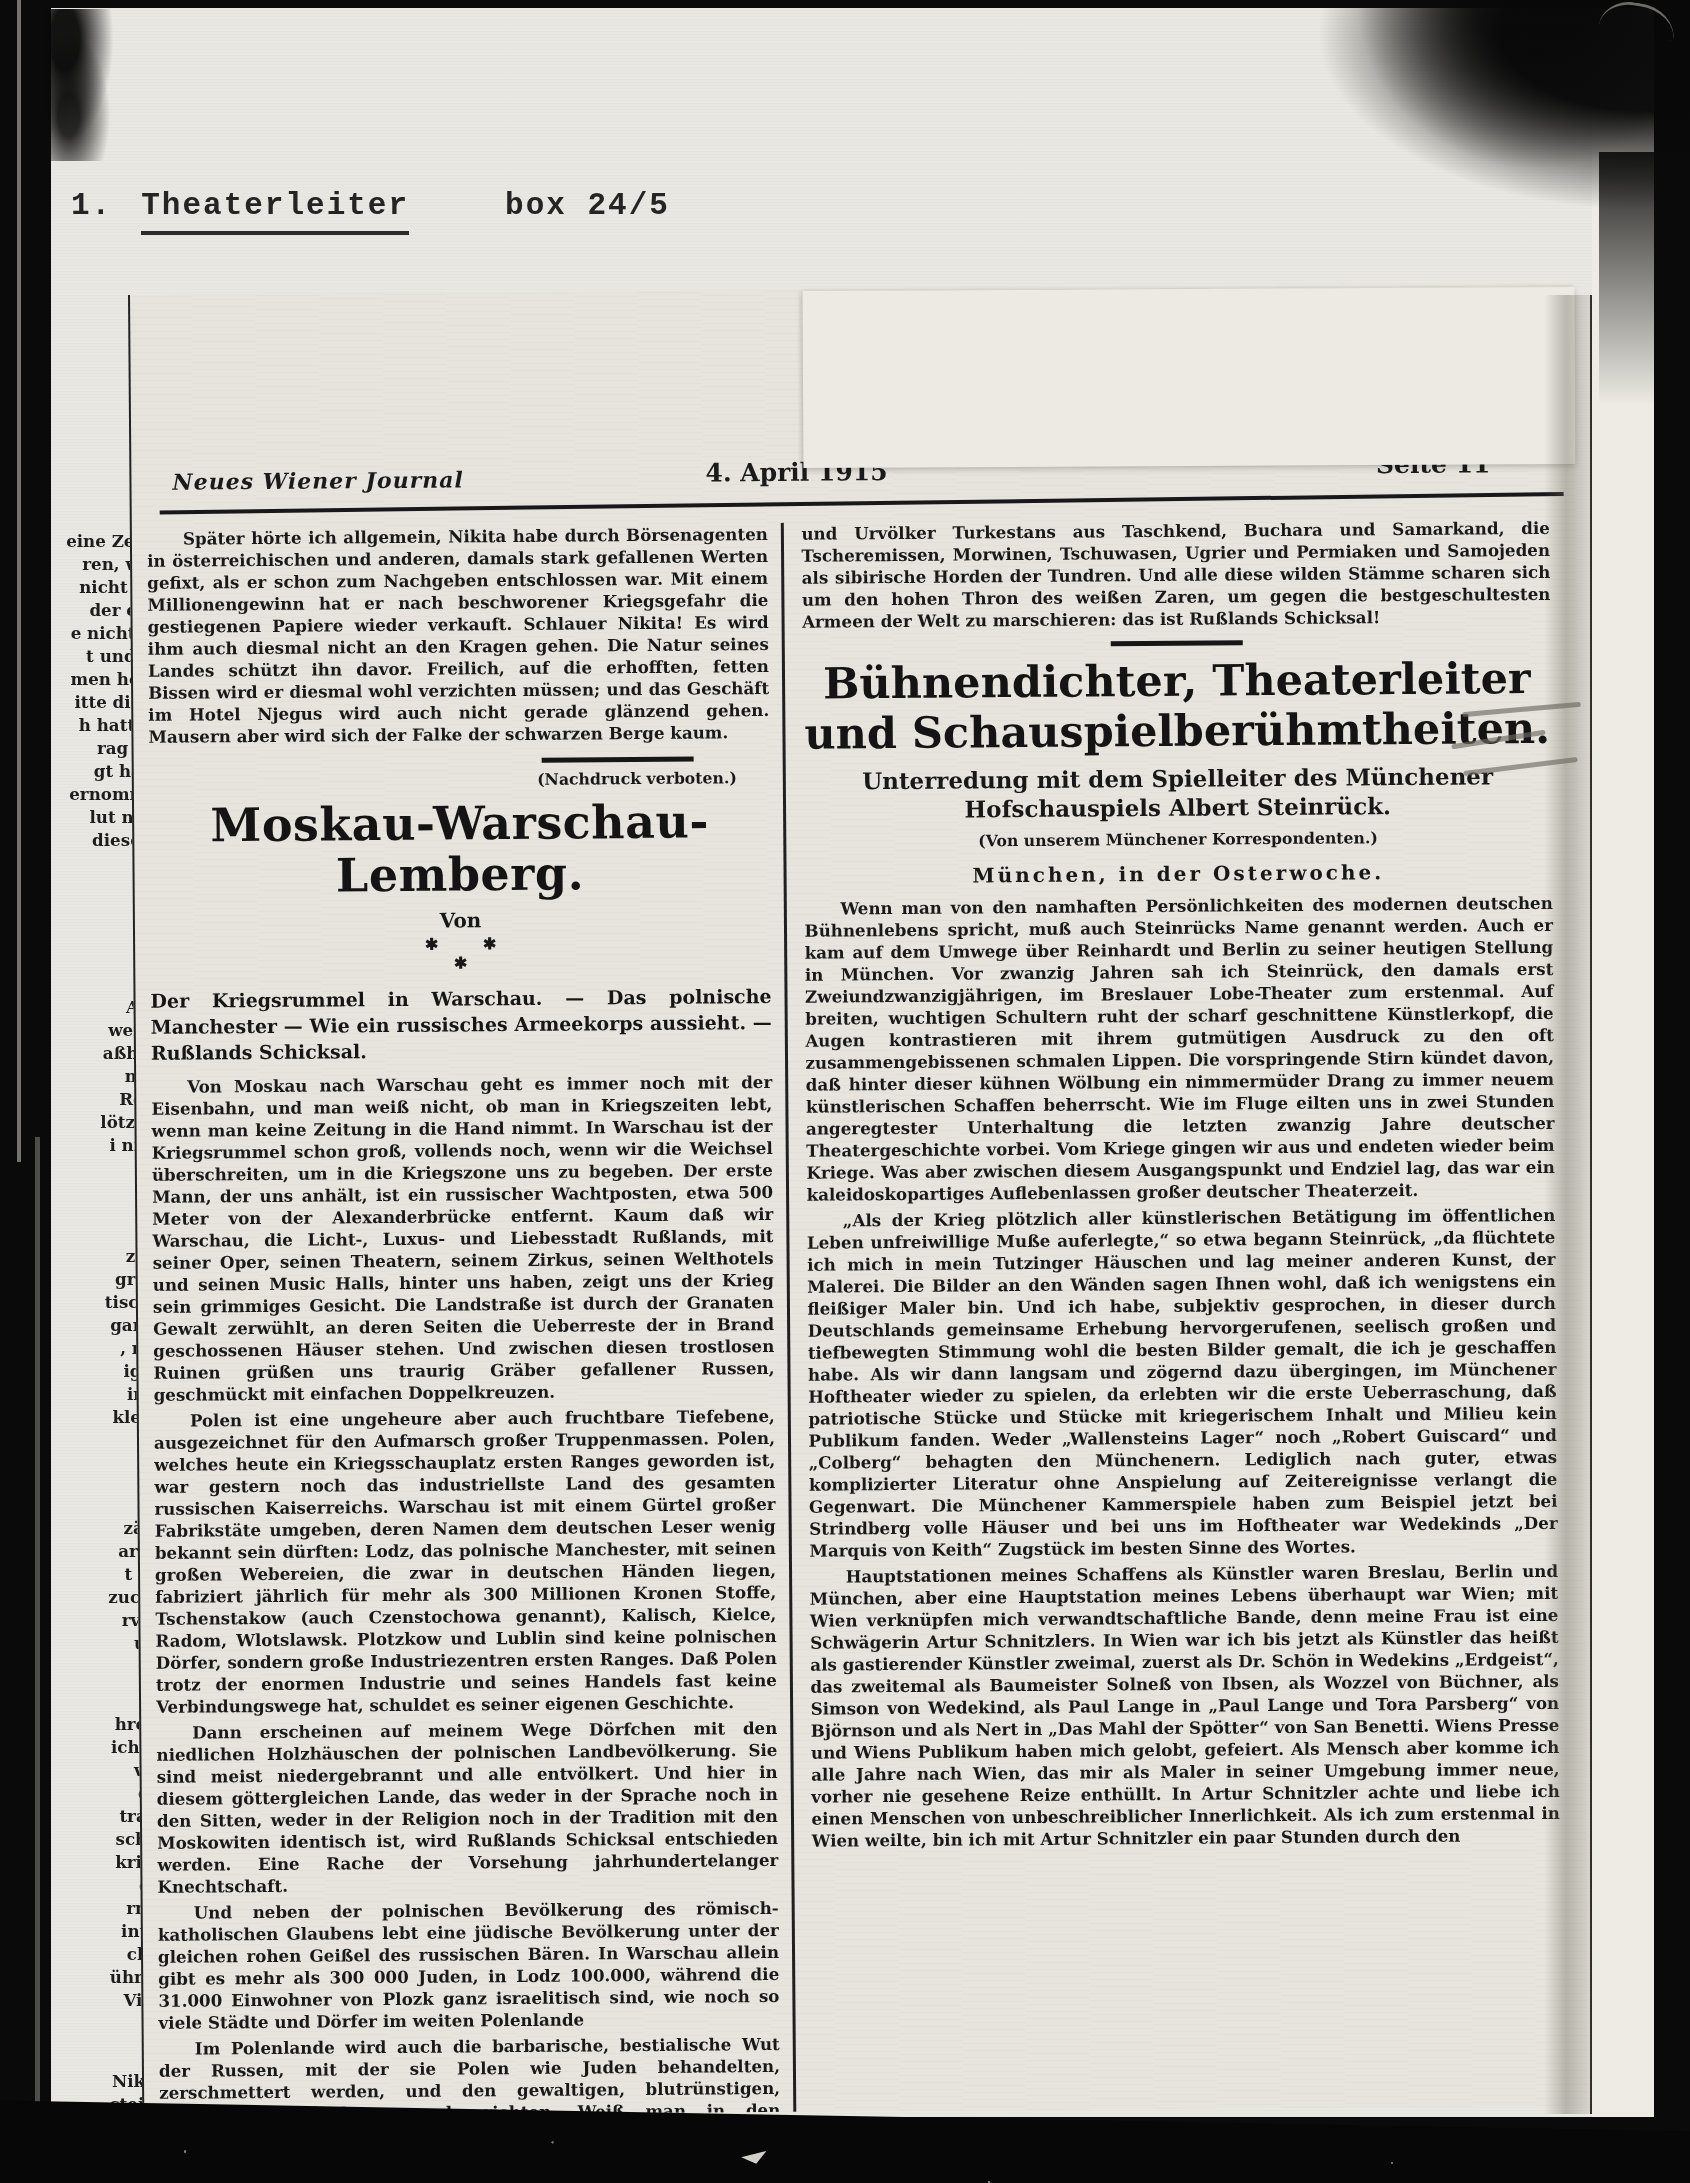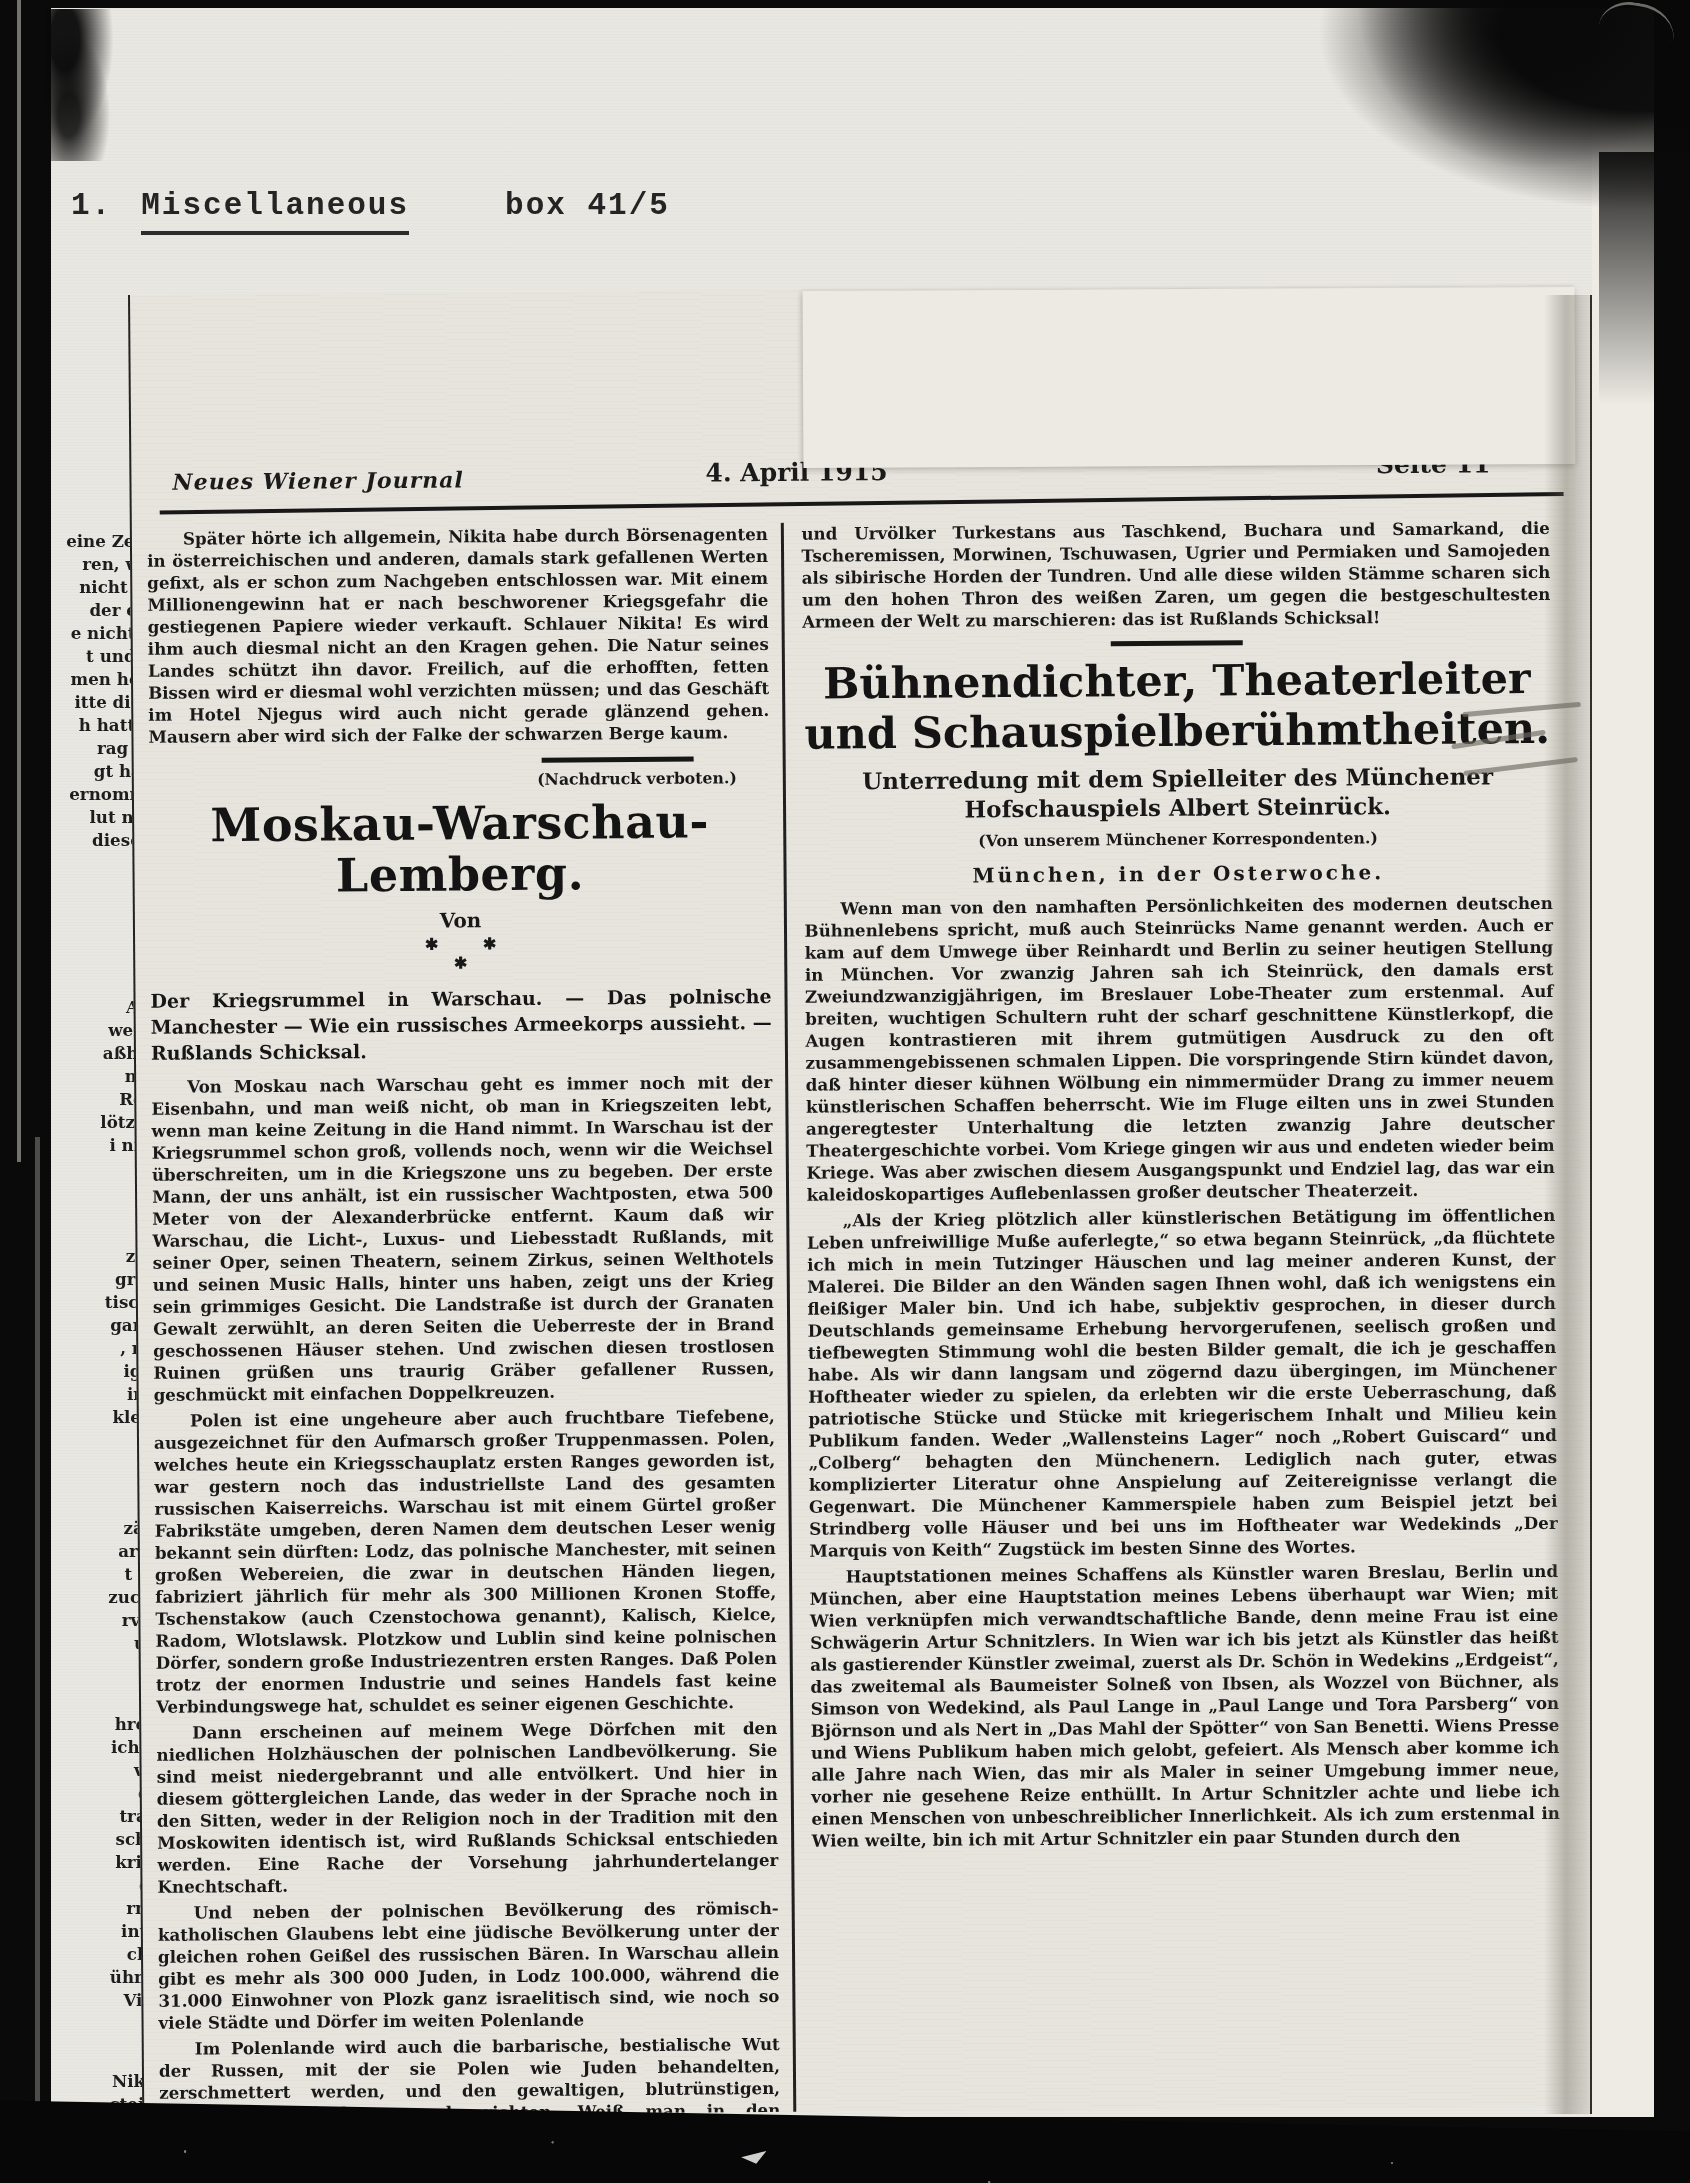--- a/index.html
+++ b/index.html
@@ -96,22 +96,22 @@
 </head>
 <body>
 
 <div class="paper"></div>
 <div class="left-streak-a"></div>
 <div class="left-streak-b"></div>
 <div class="right-margin-strip"></div>
 
 <div class="annotation">
   <span class="anno-number">1.</span>
-  <span class="anno-title">Miscellaneous</span>
-  <span class="anno-box">box 41/5</span>
+  <span class="anno-title">Theaterleiter</span>
+  <span class="anno-box">box 24/5</span>
 </div>
 
 <div class="understrip">
   <div class="frag-group">
       <div>eine Zeich-</div>
       <div>ren, wäre</div>
       <div>nicht vor-</div>
       <div>der er in</div>
       <div>e nicht die</div>
       <div>t und die</div>

